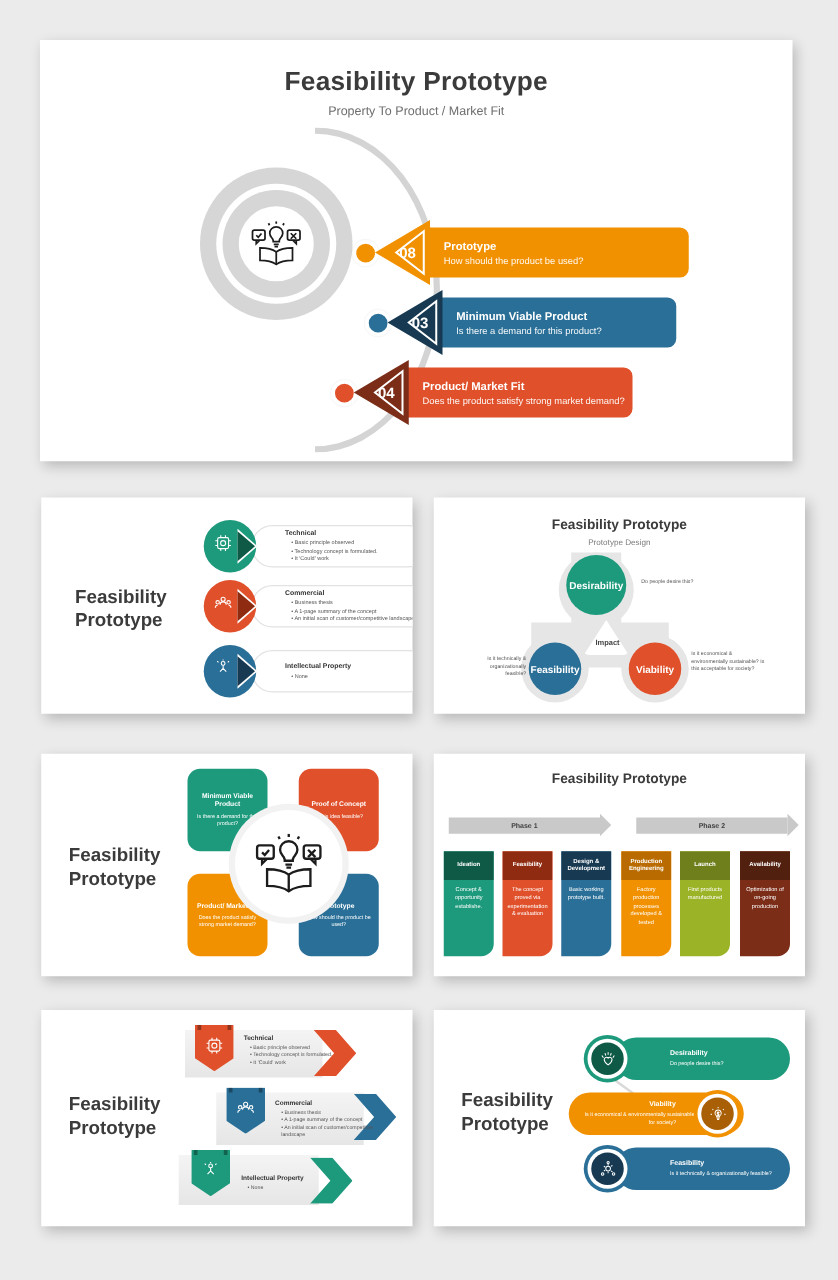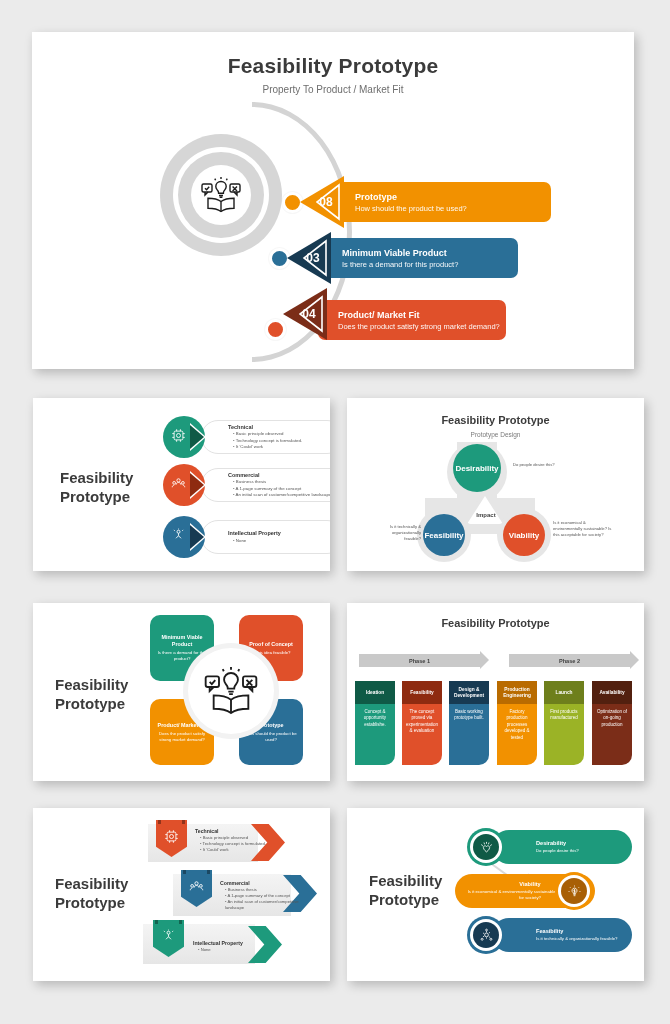--- a/index.html
+++ b/index.html
@@ -166,36 +166,36 @@
               <polygon points="39,9 39,43 17,26" fill="none" stroke="#ffffff" stroke-width="1.6"></polygon>
             </svg>
           <div class="num">08</div>
         </div>
         <div class="bar" style="width:216px;background:#f29100;">
           <div class="bt">Prototype</div>
           <div class="bd">How should the product be used?</div>
         </div>
       </div>
 
-      <div class="step" style="left:237px;top:122px;">
+      <div class="step" style="left:260px;top:122px;">
         <div class="dot" style="position:relative;margin-right:-3px;background:#2a6f97;"></div>
         <div class="tri">
           <svg width="45" height="52" viewBox="0 0 45 52">
               <polygon points="44,0 44,52 0,26" fill="#173a52"></polygon>
               <polygon points="39,9 39,43 17,26" fill="none" stroke="#ffffff" stroke-width="1.6"></polygon>
             </svg>
           <div class="num">03</div>
         </div>
         <div class="bar" style="width:196px;background:#2a6f97;">
           <div class="bt">Minimum Viable Product</div>
           <div class="bd">Is there a demand for this product?</div>
         </div>
       </div>
 
-      <div class="step" style="left:233px;top:178px;align-items:flex-end;">
+      <div class="step" style="left:233px;top:178px;">
         <div class="dot" style="position:relative;margin-right:-3px;background:#e0502a;"></div>
         <div class="tri">
           <svg width="45" height="52" viewBox="0 0 45 52">
               <polygon points="44,0 44,52 0,26" fill="#7b2d18"></polygon>
               <polygon points="39,9 39,43 17,26" fill="none" stroke="#ffffff" stroke-width="1.6"></polygon>
             </svg>
           <div class="num">04</div>
         </div>
         <div class="bar" style="width:188px;background:#e0502a;">
           <div class="bt">Product/ Market Fit</div>

